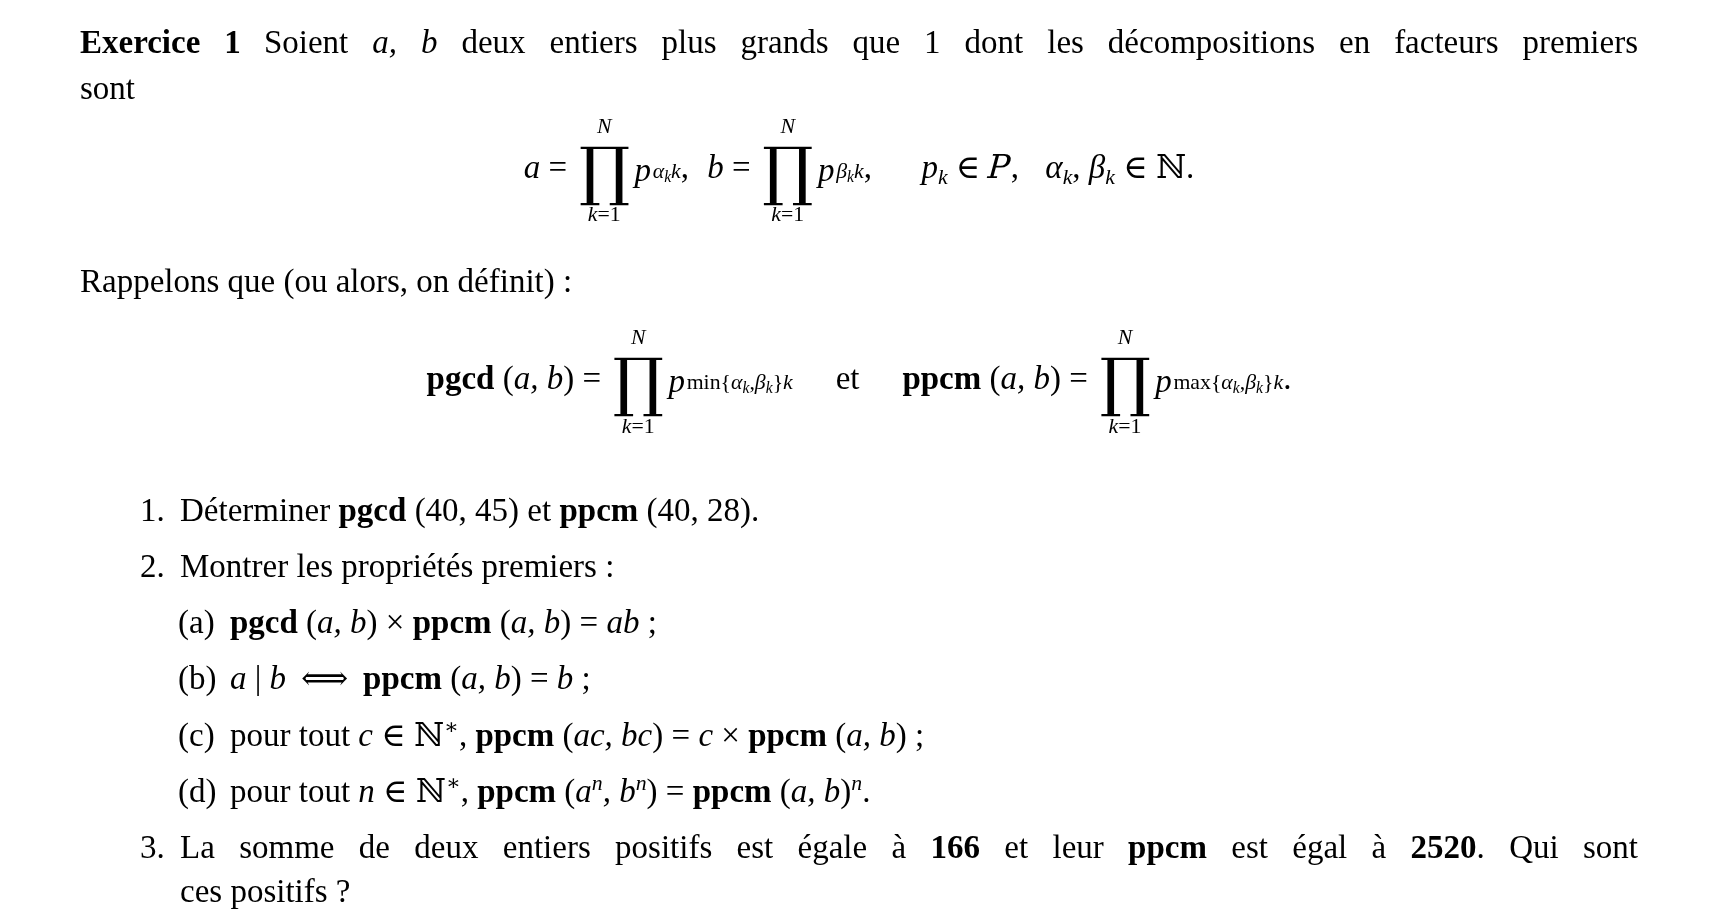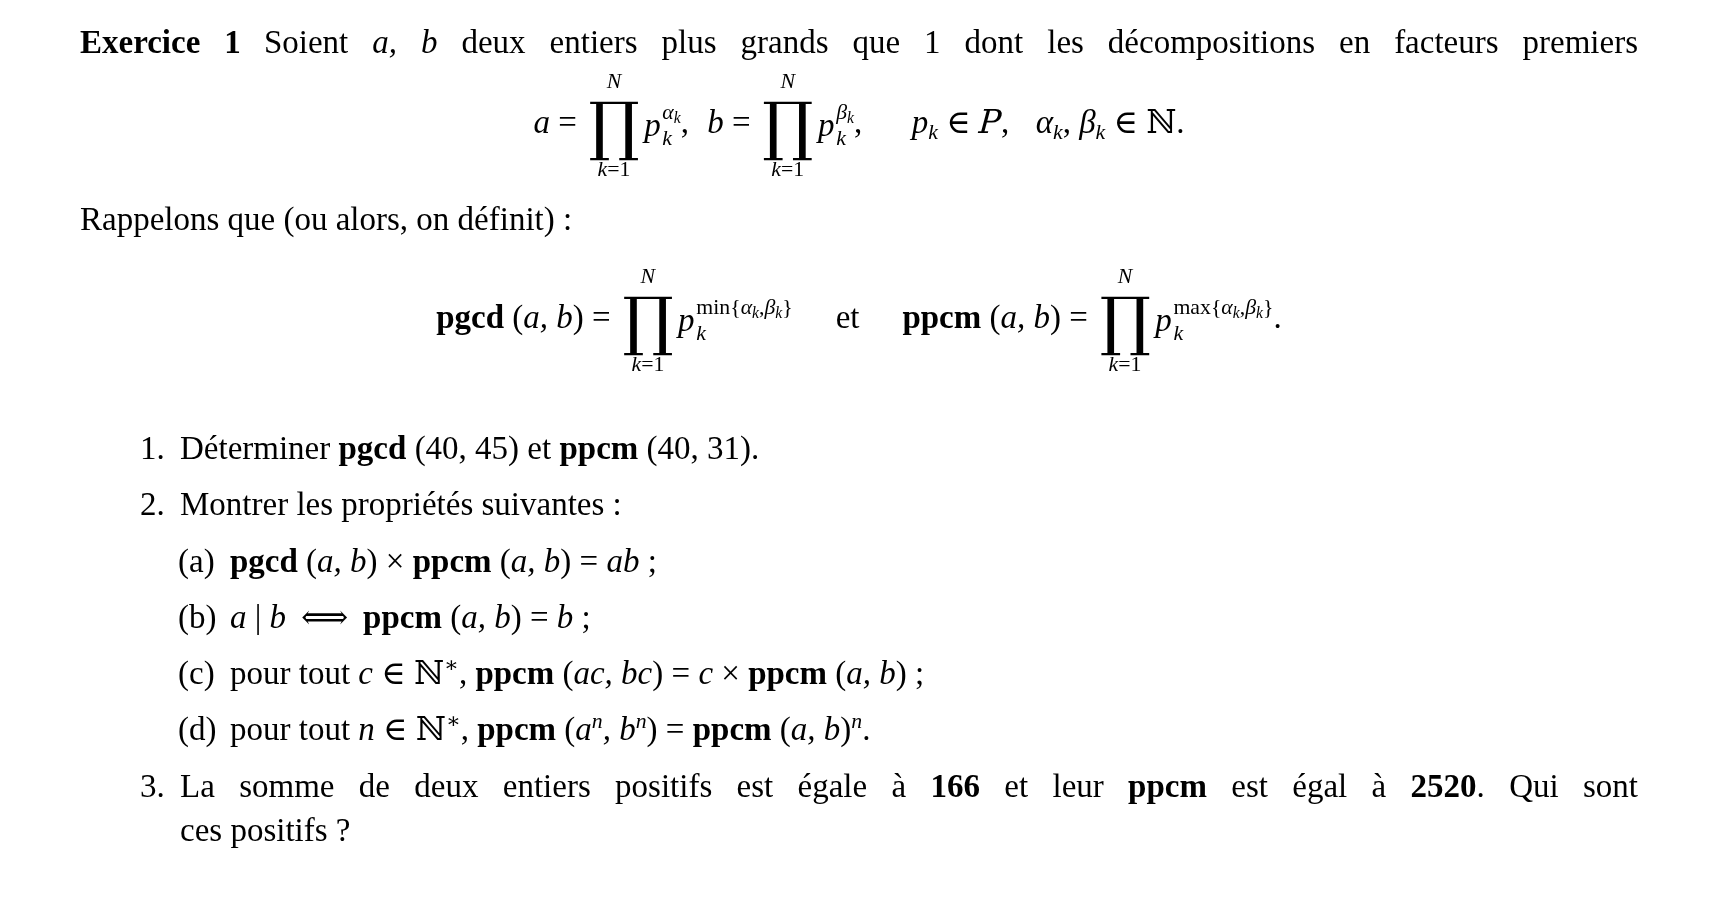--- a/index.html
+++ b/index.html
@@ -9,59 +9,60 @@
     font-family: "Liberation Serif", "DejaVu Serif", serif;
     font-size: 33px;
     overflow: hidden;
   }
   .page { padding: 20px 97px 0 80px; }
 
   .just { text-align: justify; text-align-last: justify; }
   .para { line-height: 1.38; }
   .block { display: block; }
 
-  .rappel { margin-top: 14px; line-height: 1.38; }
+  .rappel { margin-top: 30px; line-height: 1.38; }
 
   
   .eq { text-align: center; line-height: 1; margin: 2px 0; }
   .eq2 { margin-top: 20px; margin-bottom: 48px; }
 
   
   .rm { font-style: normal; }
   .it { font-style: italic; }
   .bf { font-weight: bold; }
   .cal { font-style: italic; font-family: "DejaVu Serif", serif; transform: skewX(-4deg); display: inline-block; }
   .msp { display: inline-block; }
   .ssup { font-size: .66em; vertical-align: .55em; line-height: 0; }
   .ssub { font-size: .66em; vertical-align: -.28em; line-height: 0; }
 
   .bigop { display: inline-flex; flex-direction: column; align-items: center;
            vertical-align: middle; margin: 0 .14em 0 .1em; }
   .blim { font-size: .66em; line-height: 1.25; }
   .bsym { font-size: 1.95em; line-height: .95; font-family: "DejaVu Serif", "DejaVu Sans", serif; }
 
   .ss  { display: inline-flex; align-items: center; vertical-align: middle; }
-  .stk { display: inline-flex; flex-direction: column; align-items: flex-start;
+  .stk { display: inline-flex; flex-direction: row; align-items: flex-start;
          font-size: .66em; line-height: 1.2; margin-left: .08em; }
   .stk .ssub, .stk .ssup { font-size: .72em; }
 
   
   .list { margin-top: 0; }
   .li { display: flex; margin-left: 60px; margin-top: 12px; line-height: 1.34; }
   .li .num { flex: 0 0 40px; }
   .li .body { flex: 1 1 auto; min-width: 0; }
   .li.sub { margin-left: 98px; }
   .li.sub .num { flex-basis: 52px; }
 </style>
 </head>
 <body>
 
 <div class="page">
 
   <div class="para just"><span class="bf">Exercice 1</span><span class="msp" style="width: 0.7em;"></span><span class="rm">Soient </span><span class="it">a, b</span><span class="rm"> deux entiers plus grands que 1 dont les décompositions en facteurs premiers</span></div>
+  <div class="para">sont</div>
 
   <div class="eq eq1"><span class="it">a</span><span class="rm"> = </span><span class="bigop">
         <span class="blim"><span class="it">N</span></span>
         <span class="bsym">∏</span>
         <span class="blim"><span class="it">k</span><span class="rm">=1</span></span>
       </span><span class="ss">
         <span><span class="it">p</span></span>
         <span class="stk">
           <span class="stku"><span class="it">α</span><span class="ssub it">k</span></span>
           <span class="stkd"><span class="it">k</span></span>
@@ -99,26 +100,26 @@
         <span class="stk">
           <span class="stku"><span class="rm">max{</span><span class="it">α</span><span class="ssub it">k</span><span class="rm">,</span><span class="it">β</span><span class="ssub it">k</span><span class="rm">}</span></span>
           <span class="stkd"><span class="it">k</span></span>
         </span>
       </span><span class="rm">.</span></div>
 
   <div class="list">
 
     <div class="li">
       <span class="num">1.</span>
-      <span class="body"><span class="rm">Déterminer </span><span class="bf">pgcd</span><span class="rm"> (40, 45) et </span><span class="bf">ppcm</span><span class="rm"> (40, 31).</span></span>
+      <span class="body"><span class="rm">Déterminer </span><span class="bf">pgcd</span><span class="rm"> (40, 45) et </span><span class="bf">ppcm</span><span class="rm"> (40, 28).</span></span>
     </div>
 
     <div class="li">
       <span class="num">2.</span>
-      <span class="body"><span class="rm">Montrer les propriétés suivantes :</span></span>
+      <span class="body"><span class="rm">Montrer les propriétés premiers :</span></span>
     </div>
 
     <div class="li sub">
       <span class="num">(a)</span>
       <span class="body"><span class="bf">pgcd</span><span class="rm"> (</span><span class="it">a, b</span><span class="rm">) × </span><span class="bf">ppcm</span><span class="rm"> (</span><span class="it">a, b</span><span class="rm">) = </span><span class="it">ab</span><span class="rm"> ;</span></span>
     </div>
 
     <div class="li sub">
       <span class="num">(b)</span>
       <span class="body"><span class="it">a</span><span class="rm"> | </span><span class="it">b</span><span class="msp" style="width: 0.45em;"></span><span class="rm">⟺</span><span class="msp" style="width: 0.45em;"></span><span class="bf">ppcm</span><span class="rm"> (</span><span class="it">a, b</span><span class="rm">) = </span><span class="it">b</span><span class="rm"> ;</span></span>

